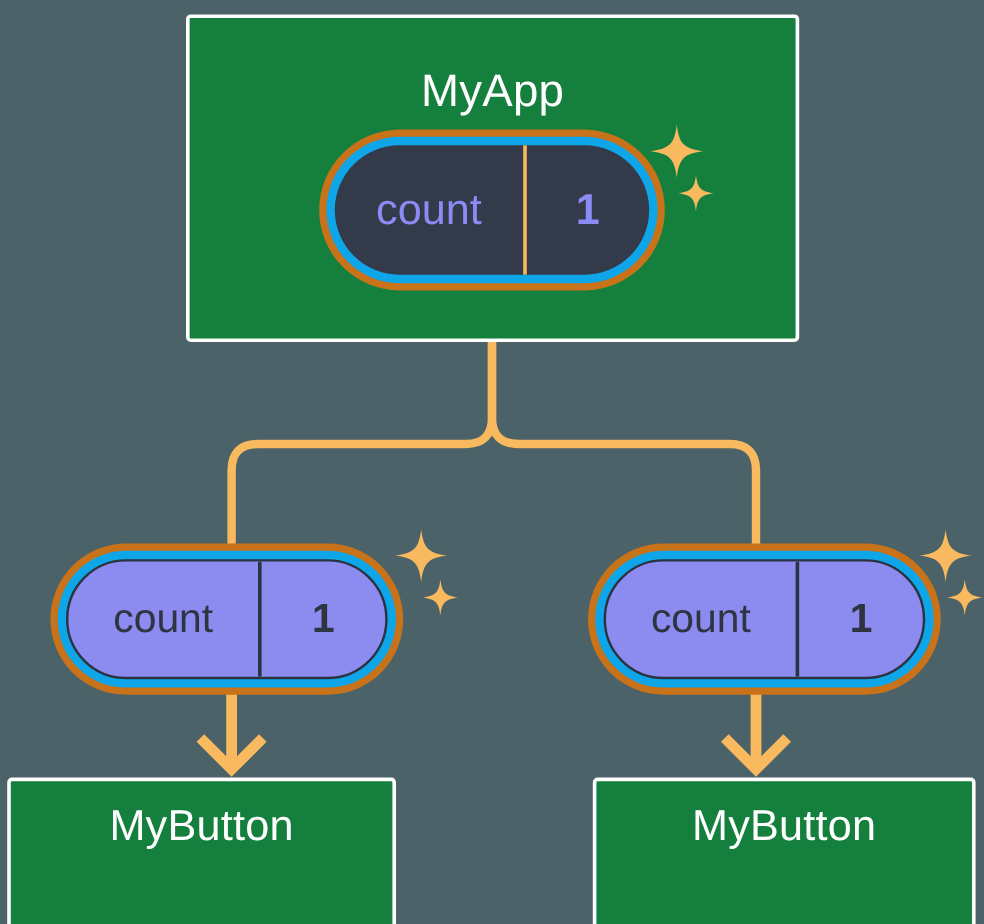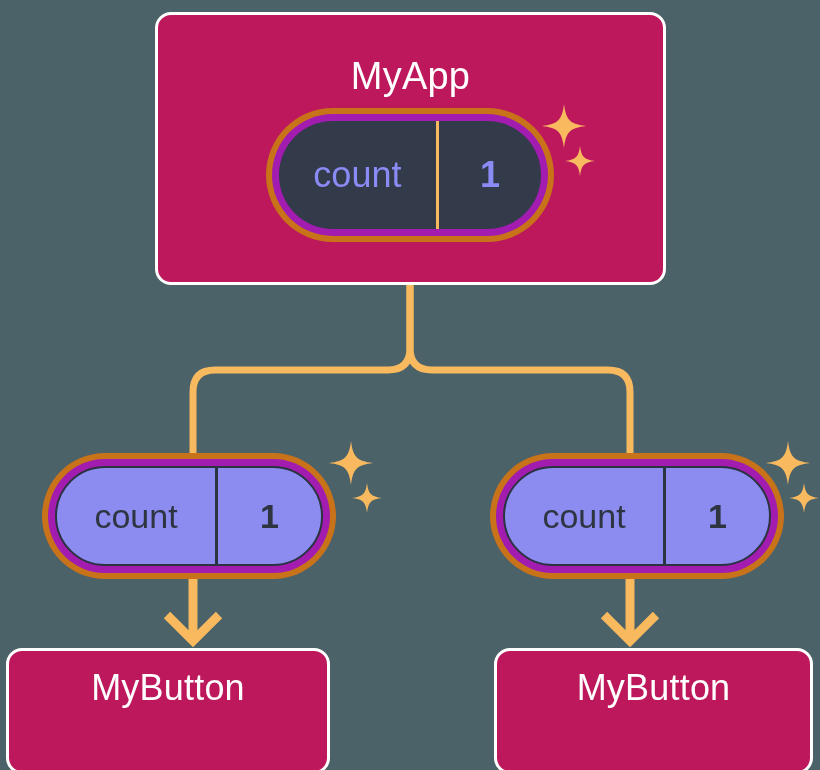--- a/index.html
+++ b/index.html
@@ -25,23 +25,23 @@
     position: absolute;
     left: 0; top: 0;
     width: 820px;
     height: 770px;
     pointer-events: none;
   }
 
   
   .component-box {
     position: absolute;
-    background: #be185d;
+    background: #15803d;
     border: 3px solid #ffffff;
-    border-radius: 16px;
+    border-radius: 4px;
     box-sizing: border-box;
   }
   .box-title {
     position: absolute;
     left: 0;
     width: 100%;
     text-align: center;
     color: #ffffff;
     font-weight: 400;
     letter-spacing: 0.2px;
@@ -81,21 +81,21 @@
     position: absolute;
     box-sizing: border-box;
     border-radius: 999px;
     background: #c8721a;              
     padding: 6px;
     display: flex;
   }
   .pill-mid {
     flex: 1 1 auto;
     border-radius: 999px;
-    background: #a21caf;              
+    background: #0ea5e9;              
     padding: 7px;
     display: flex;
     box-sizing: border-box;
     text-align: right;
   }
   .pill-inner {
     flex: 1 1 auto;
     border-radius: 999px;
     display: flex;
     align-items: stretch;

